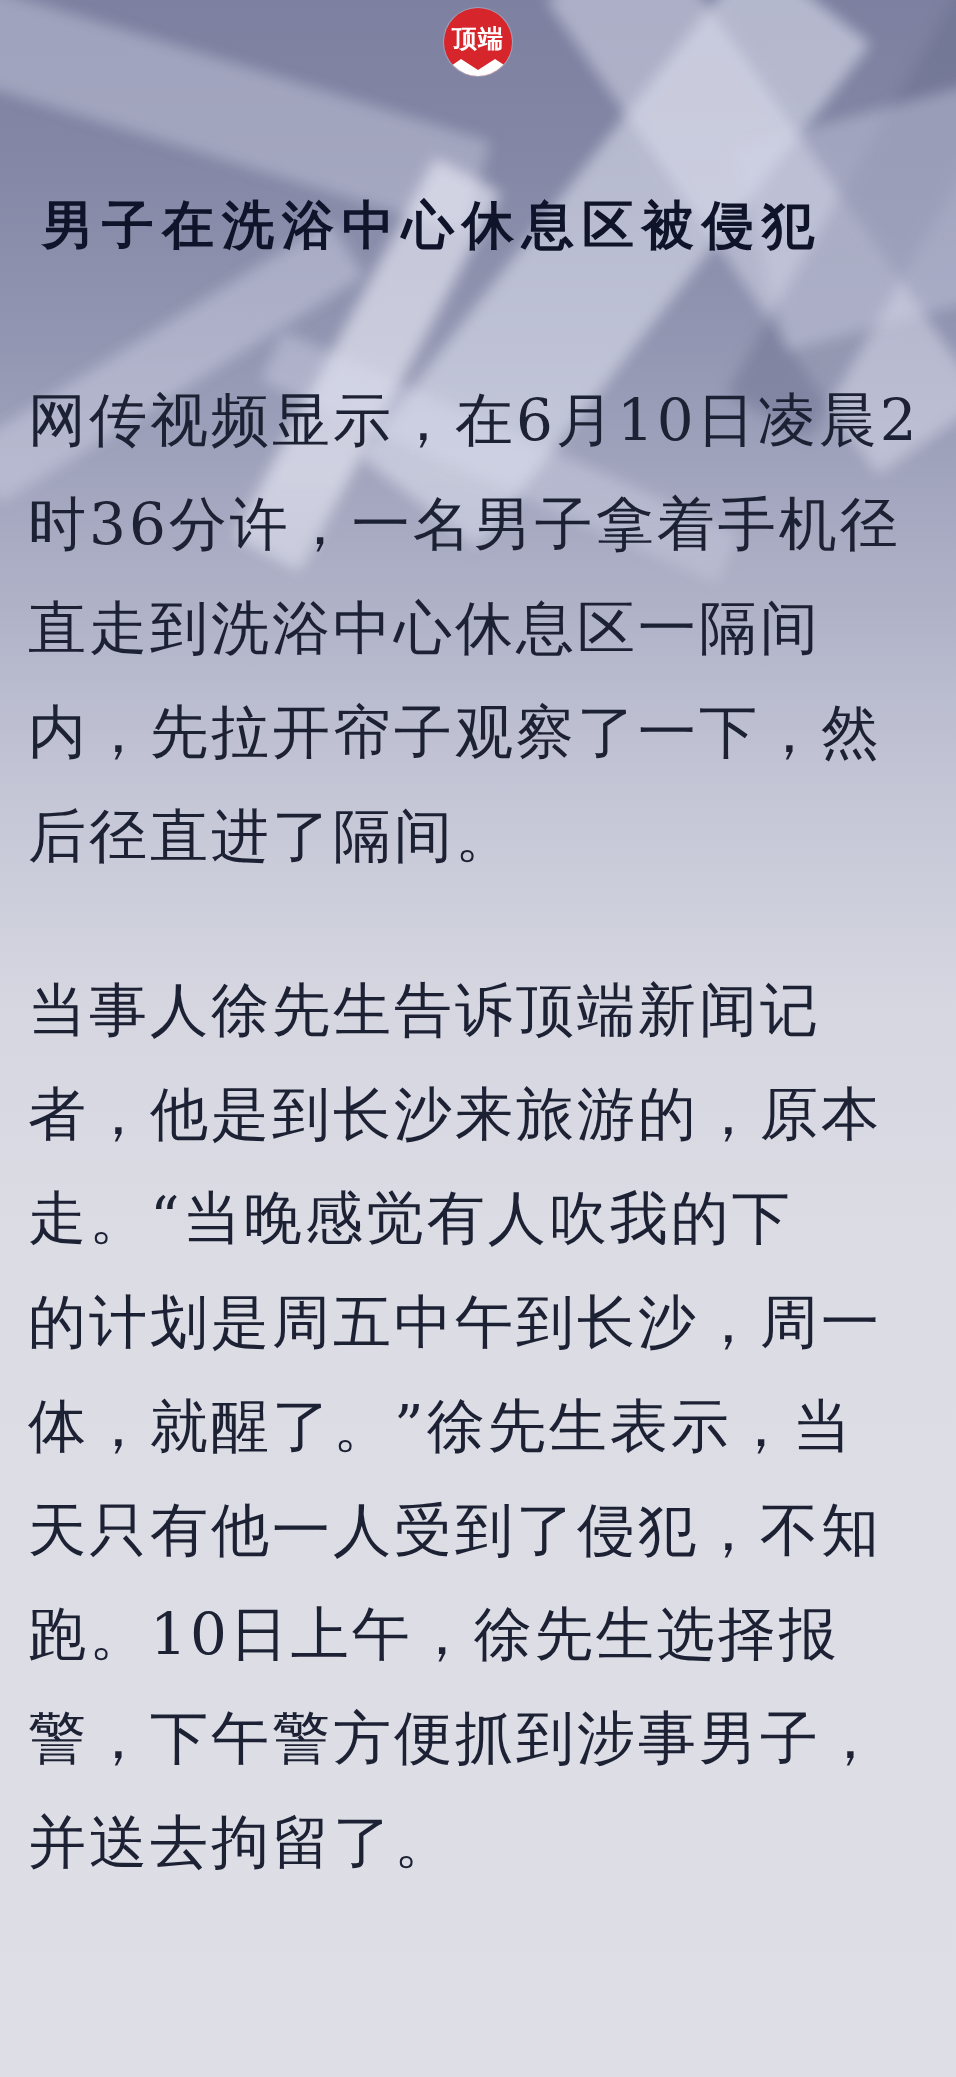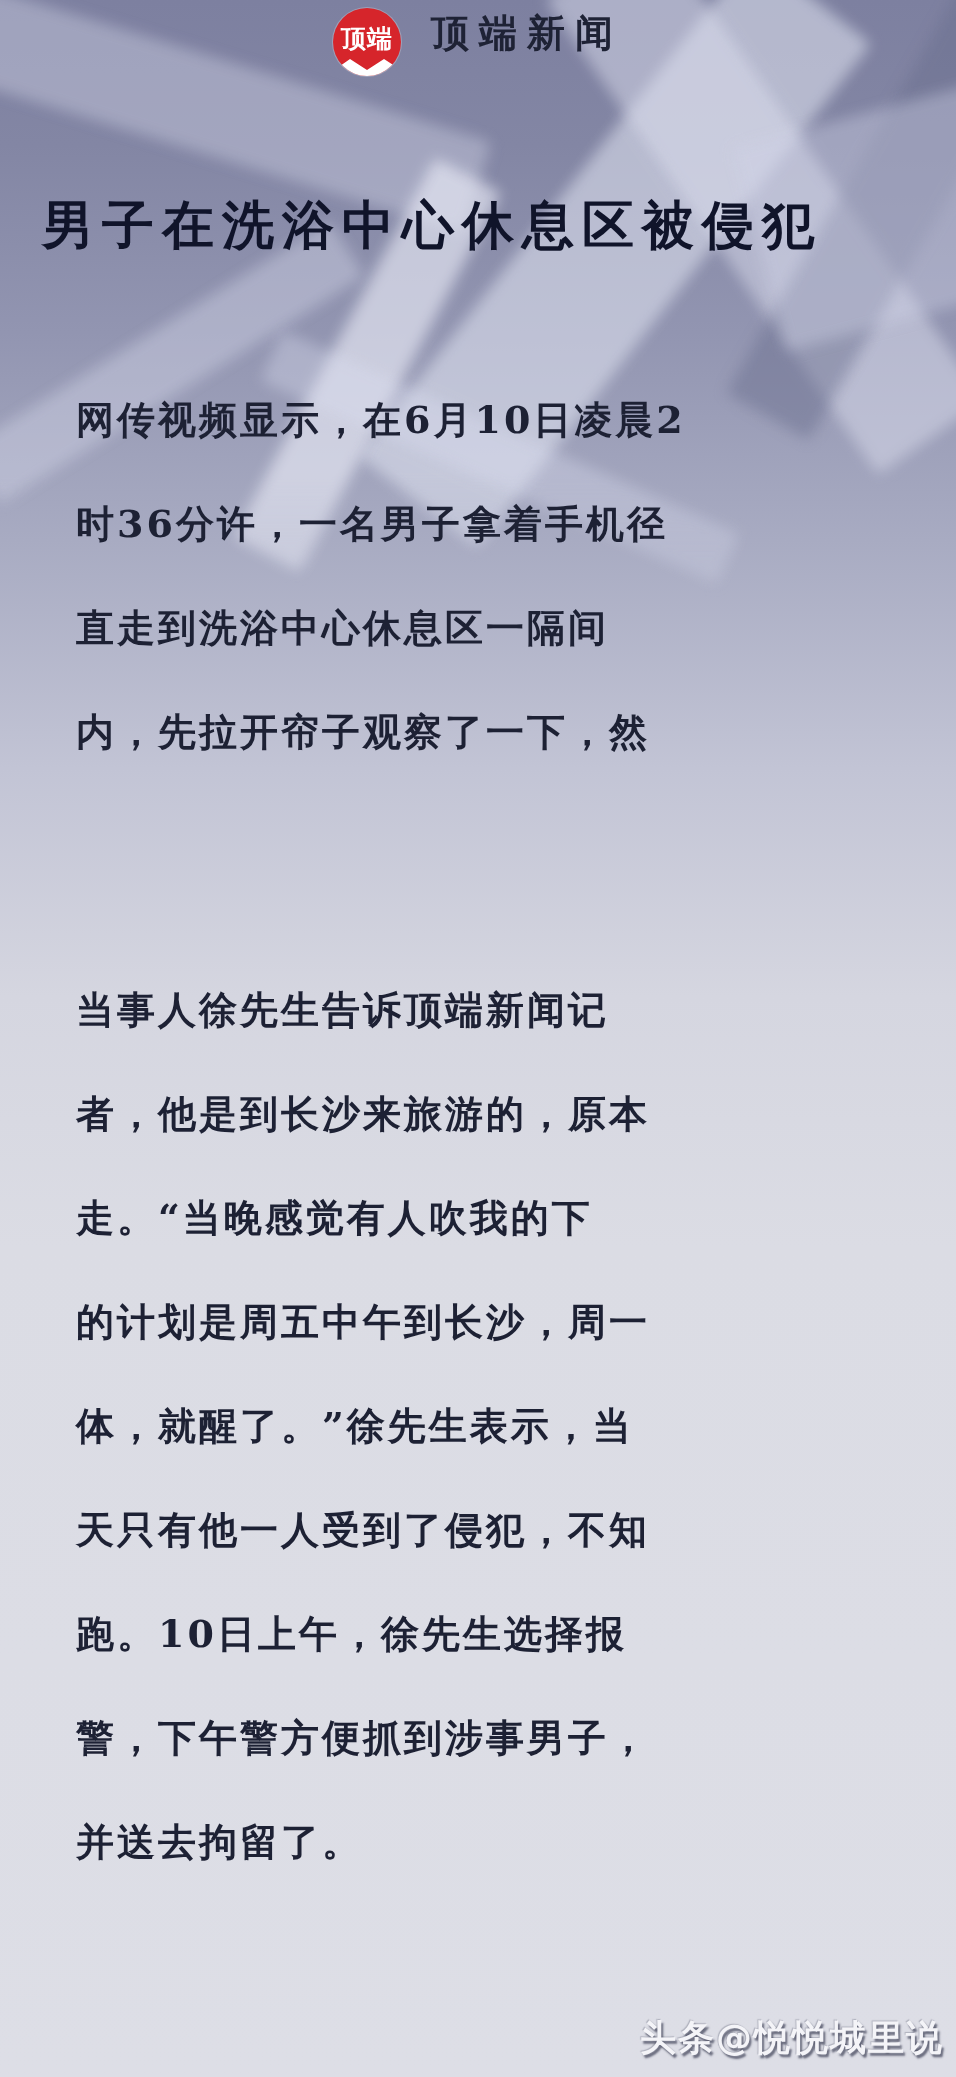--- a/index.html
+++ b/index.html
@@ -51,22 +51,22 @@
   }
 
   .headline{
     position:absolute;top:182px;left:30px;width:920px;
     margin:12px;font-size:52px;line-height:1.2;font-weight:bold;
     letter-spacing:8px;color:#10142a;
   }
 
   .para{position:absolute;left:28px;width:912px;color:#1d2134;}
   .para .line{
-    font-size:38px;line-height:104px;letter-spacing:3px;
-    white-space:nowrap;font-weight:700;margin-left:48px;
+    font-size:58px;line-height:104px;letter-spacing:3px;
+    white-space:nowrap;font-weight:400;
   }
   .para1{top:368px;}
   .para2{top:958px;}
 
   .watermark{
     position:absolute;right:12px;bottom:14px;
     font-size:36px;font-weight:bold;letter-spacing:2px;
     color:#f4f4f8;
     text-shadow:2px 3px 2px rgba(45,48,70,.65), -1px -1px 1px rgba(45,48,70,.25);
     font-family:"DejaVu Sans","Liberation Sans",sans-serif;
@@ -88,39 +88,38 @@
     <div class="b8"></div>
   </div>
 
   <div class="header">
     <div class="logo">
       <span class="logo-text">顶端</span>
       <svg class="logo-wave" viewBox="0 0 68 22" preserveAspectRatio="none">
         <path d="M0 22 L0 16 L17 4 L34 15 L51 4 L68 15 L68 22 Z" fill="#ffffff"></path>
       </svg>
     </div>
-    <div class="brand-name">顶端新闻</div>
   </div>
 
   <h1 class="headline">男子在洗浴中心休息区被侵犯</h1>
 
   <div class="para para1">
     <div class="line">网传视频显示，在6月10日凌晨2</div>
     <div class="line">时36分许，一名男子拿着手机径</div>
     <div class="line">直走到洗浴中心休息区一隔间</div>
     <div class="line">内，先拉开帘子观察了一下，然</div>
+    <div class="line">后径直进了隔间。</div>
   </div>
 
   <div class="para para2">
     <div class="line">当事人徐先生告诉顶端新闻记</div>
     <div class="line">者，他是到长沙来旅游的，原本</div>
     <div class="line">走。“当晚感觉有人吹我的下</div>
     <div class="line">的计划是周五中午到长沙，周一</div>
     <div class="line">体，就醒了。”徐先生表示，当</div>
     <div class="line">天只有他一人受到了侵犯，不知</div>
     <div class="line">跑。10日上午，徐先生选择报</div>
     <div class="line">警，下午警方便抓到涉事男子，</div>
     <div class="line">并送去拘留了。</div>
   </div>
 
-  <div class="watermark">头条@悦悦城里说</div>
 
 </div>
 
 </body></html>

